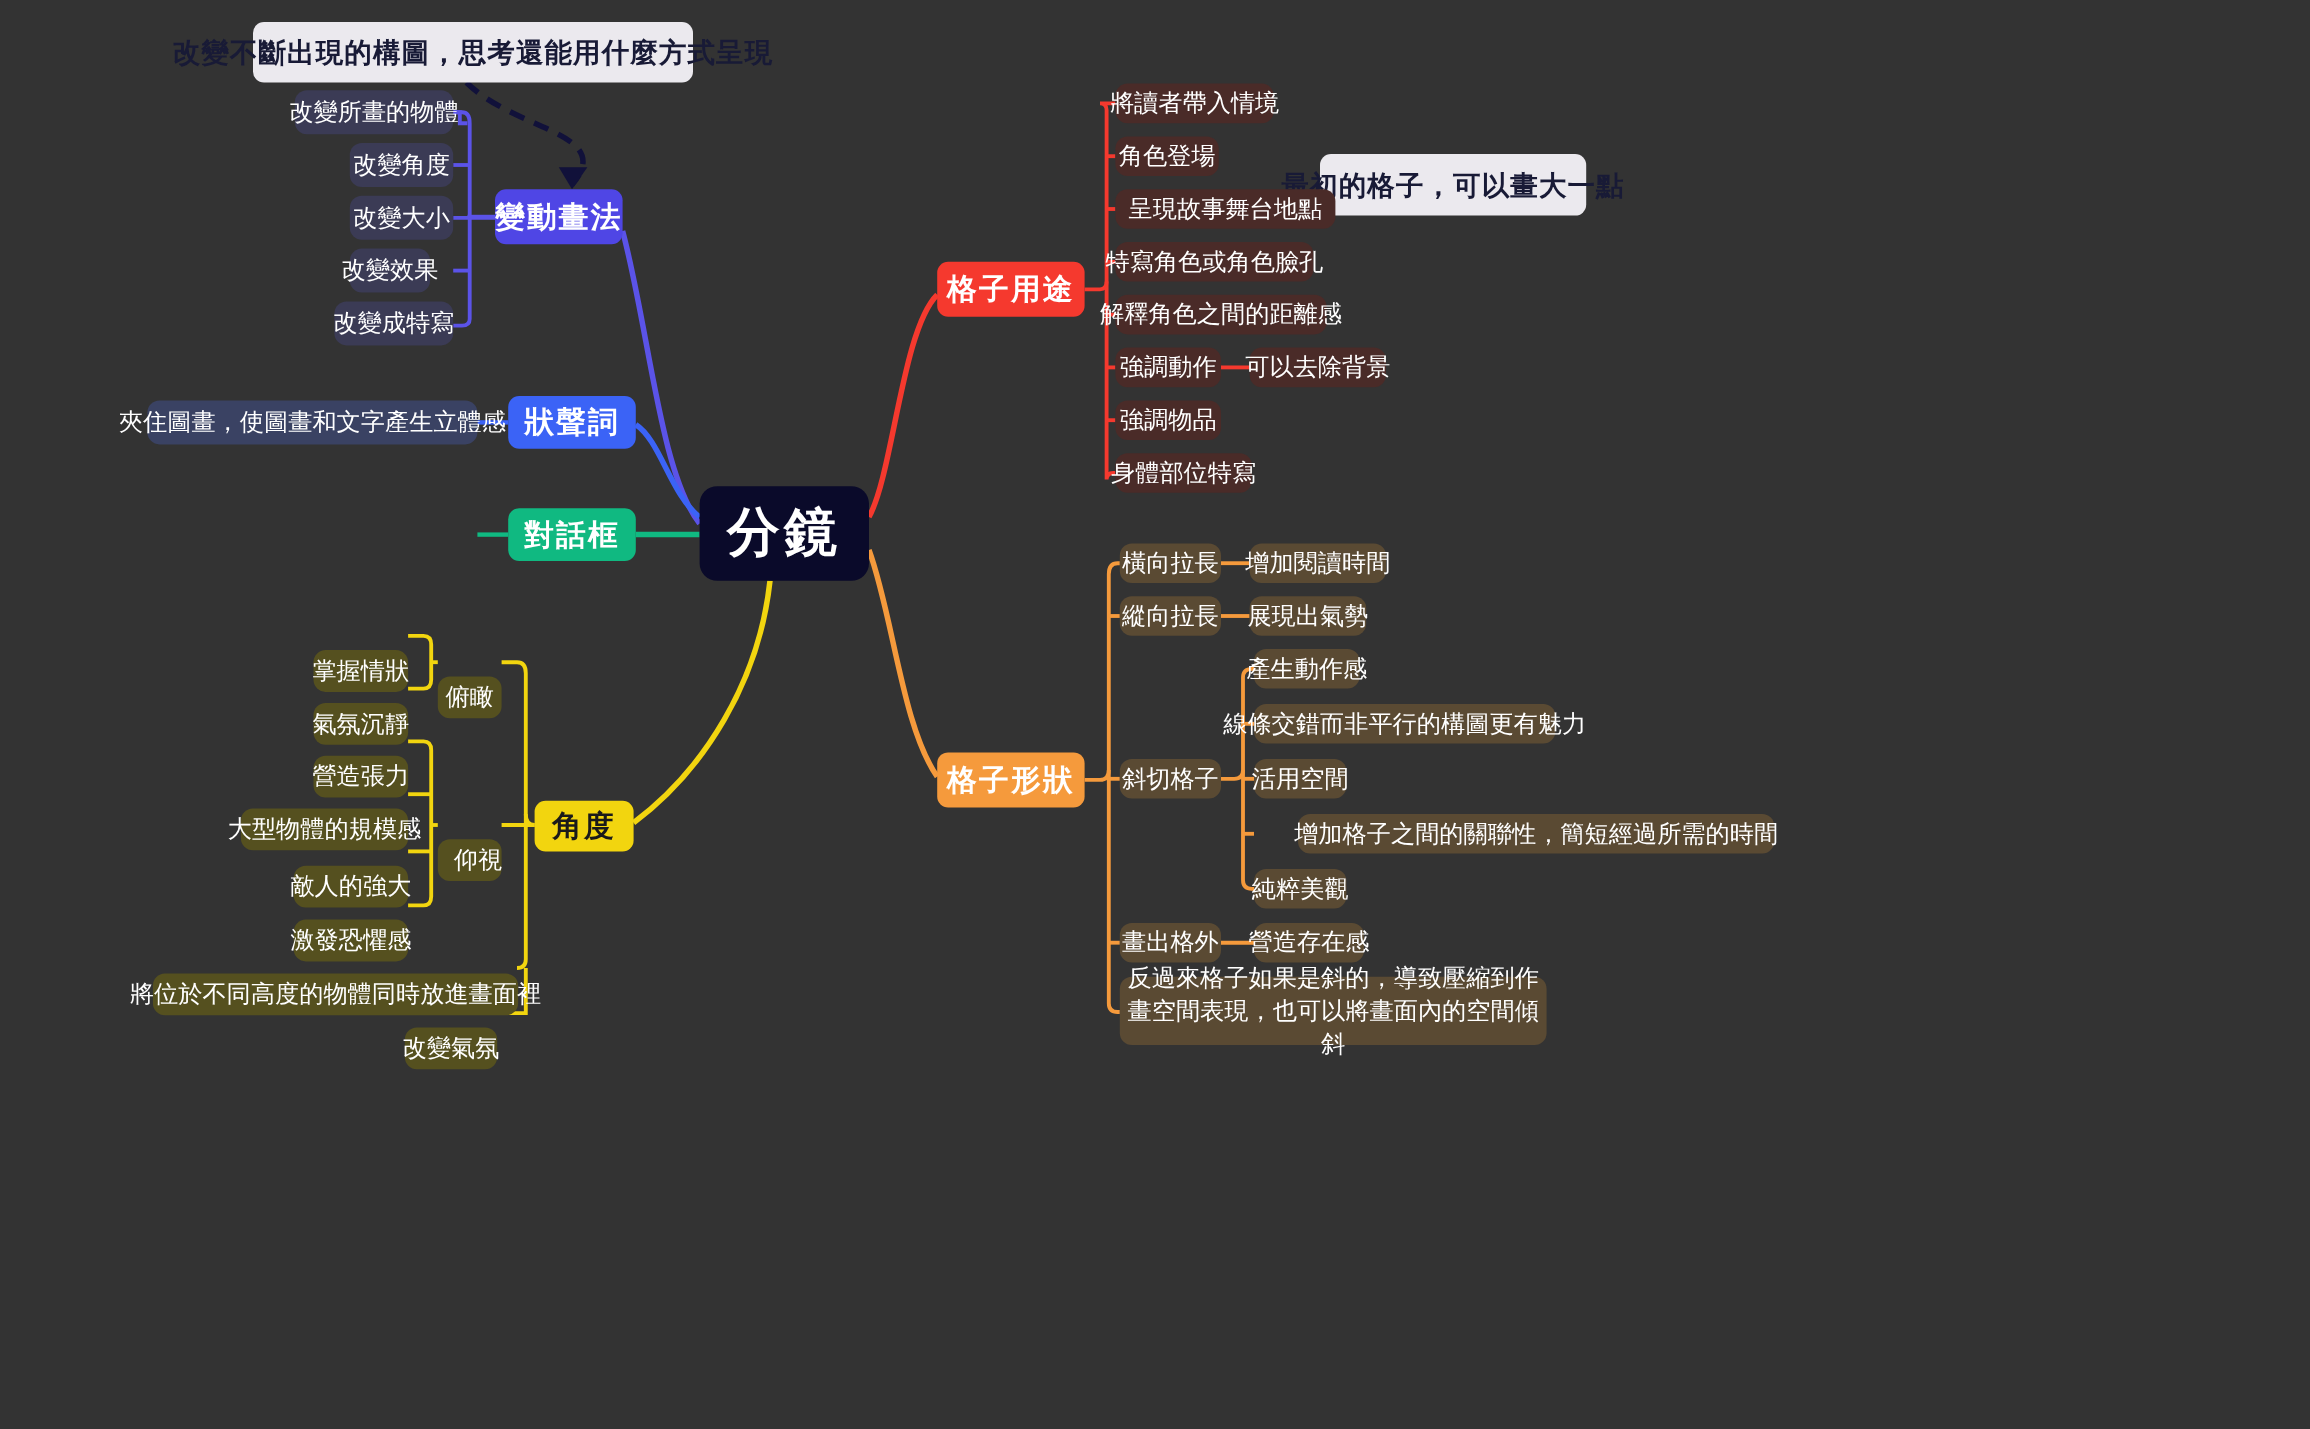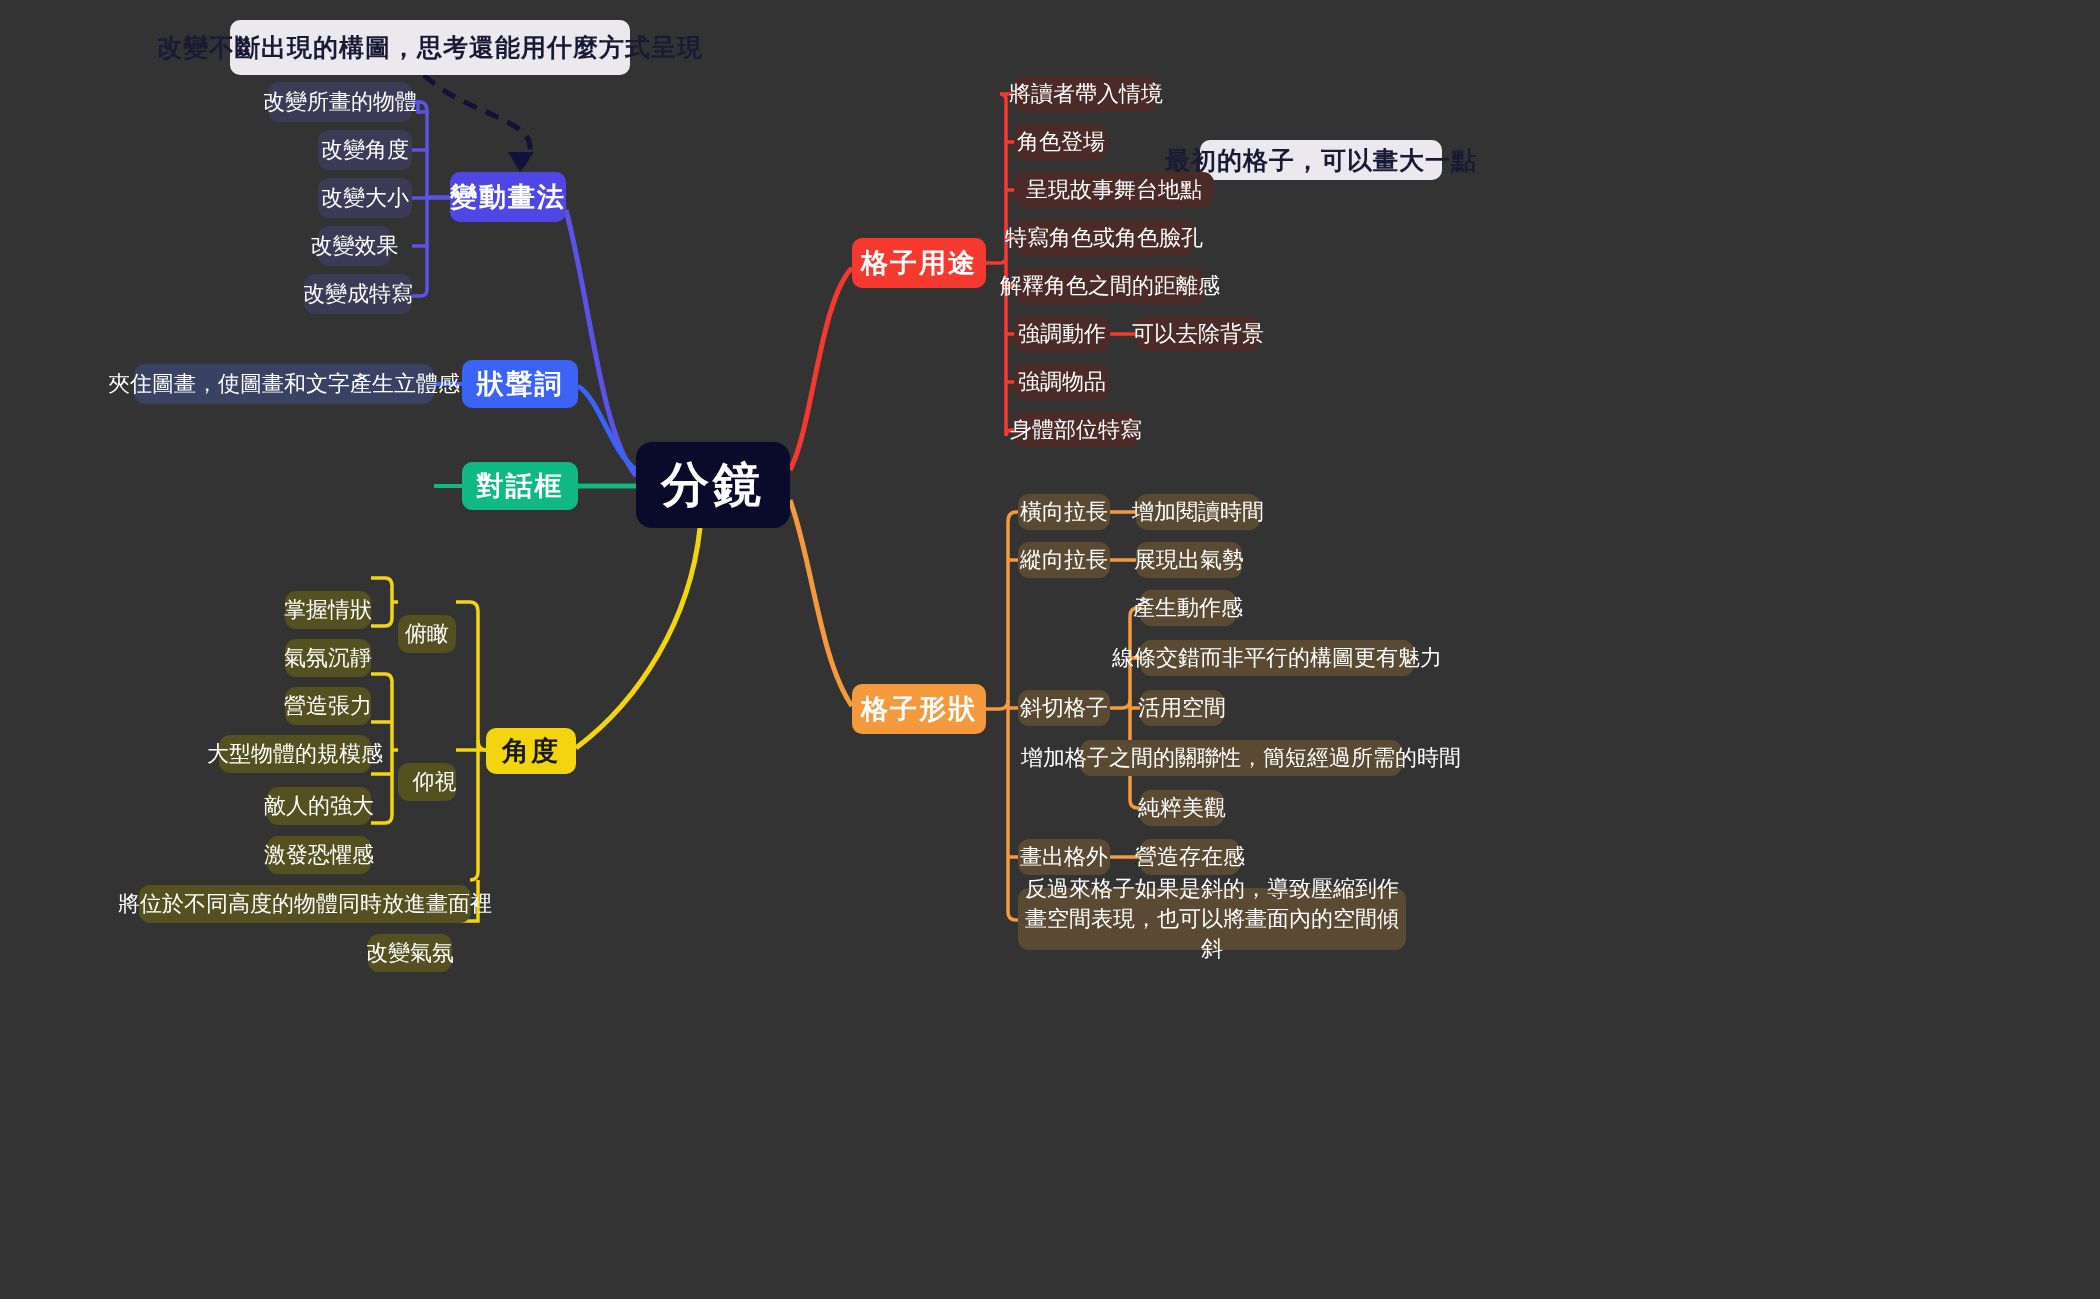--- a/index.html
+++ b/index.html
@@ -125,21 +125,21 @@
     <path d="M 392 722 L 371 722" stroke="#f2d50f" stroke-width="3.5" fill="none"></path>
     <path d="M 392 774 L 371 774" stroke="#f2d50f" stroke-width="3.5" fill="none"></path>
     <path d="M 392 750 L 398 750" stroke="#f2d50f" stroke-width="3.5" fill="none"></path>
 
     <path d="M 424 75 C 470 120 560 120 520 168" stroke="#11113a" stroke-width="5" fill="none" stroke-dasharray="14 10"></path>
     <path d="M 520 172 L 508 152 L 534 152 Z" fill="#11113a"></path>
   </svg>
 
   <div class="note" style="left:230px;top:20px;width:400px;height:55px;">改變不斷出現的構圖，思考還能用什麼方式呈現</div>
 
-  <div class="note" style="left:1200px;top:140px;width:242px;height:40px;">最初的格子，可以畫大一點</div>
+  <div class="note" style="left:1200px;top:140px;width:242px;height:56px;">最初的格子，可以畫大一點</div>
 
   <div class="node root" style="left:636px;top:442px;width:154px;height:86px;text-align:center;">分鏡</div>
 
   <div class="node p-purple" style="left:450px;top:172px;width:116px;height:50px;">變動畫法</div>
 
   <div class="node s-purple" style="left:268px;top:82px;width:144px;height:40px;">改變所畫的物體</div>
   <div class="node s-purple" style="left:318px;top:130px;width:94px;height:40px;">改變角度</div>
   <div class="node s-purple" style="left:318px;top:178px;width:94px;height:40px;">改變大小</div>
   <div class="node s-purple" style="left:318px;top:226px;width:73px;height:40px;">改變效果</div>
   <div class="node s-purple" style="left:304px;top:274px;width:108px;height:40px;">改變成特寫</div>
@@ -166,21 +166,21 @@
   <div class="node s-orange" style="left:1018px;top:494px;width:92px;height:36px;">橫向拉長</div>
   <div class="node s-orange lvl3" style="left:1136px;top:494px;width:124px;height:36px;">增加閱讀時間</div>
 
   <div class="node s-orange" style="left:1018px;top:542px;width:92px;height:36px;">縱向拉長</div>
   <div class="node s-orange lvl3" style="left:1136px;top:542px;width:106px;height:36px;">展現出氣勢</div>
 
   <div class="node s-orange" style="left:1018px;top:690px;width:92px;height:36px;">斜切格子</div>
   <div class="node s-orange lvl3" style="left:1140px;top:590px;width:96px;height:36px;">產生動作感</div>
   <div class="node s-orange lvl3" style="left:1140px;top:640px;width:274px;height:36px;">線條交錯而非平行的構圖更有魅力</div>
   <div class="node s-orange lvl3" style="left:1140px;top:690px;width:84px;height:36px;">活用空間</div>
-  <div class="node s-orange lvl3" style="left:1080px;top:740px;width:322px;height:36px;">增加格子之間的關聯性，簡短經過所需的時間</div>
+  <div class="node s-orange lvl3" style="left:1180px;top:740px;width:433px;height:36px;">增加格子之間的關聯性，簡短經過所需的時間</div>
   <div class="node s-orange lvl3" style="left:1140px;top:790px;width:84px;height:36px;">純粹美觀</div>
 
   <div class="node s-orange" style="left:1018px;top:839px;width:92px;height:36px;">畫出格外</div>
   <div class="node s-orange lvl3" style="left:1140px;top:839px;width:100px;height:36px;">營造存在感</div>
 
   <div class="node s-orange wrap2" style="left:1018px;top:888px;width:388px;height:62px;">反過來格子如果是斜的，導致壓縮到作畫空間表現，也可以將畫面內的空間傾斜</div>
 
   <div class="node p-yellow" style="left:486px;top:728px;width:90px;height:46px;">角度</div>
 
   <div class="node s-yellow" style="left:398px;top:583px;width:58px;height:38px;">俯瞰</div>

